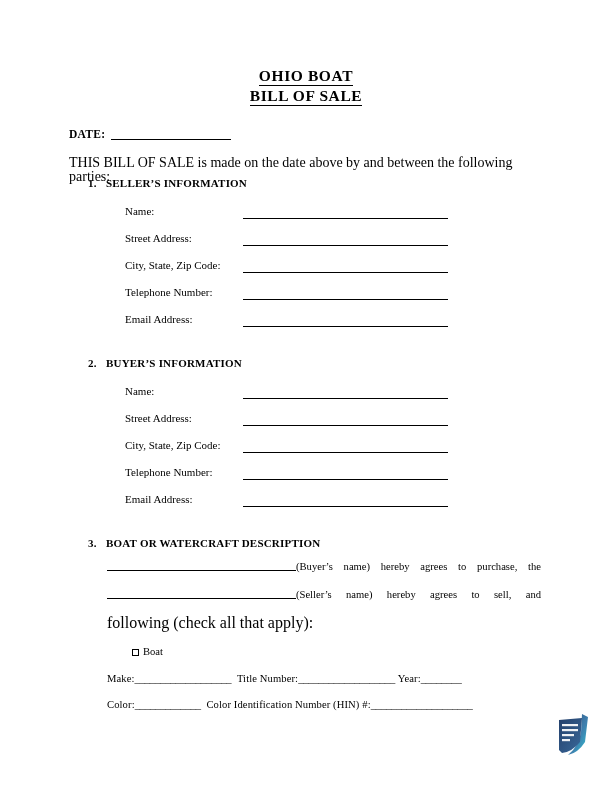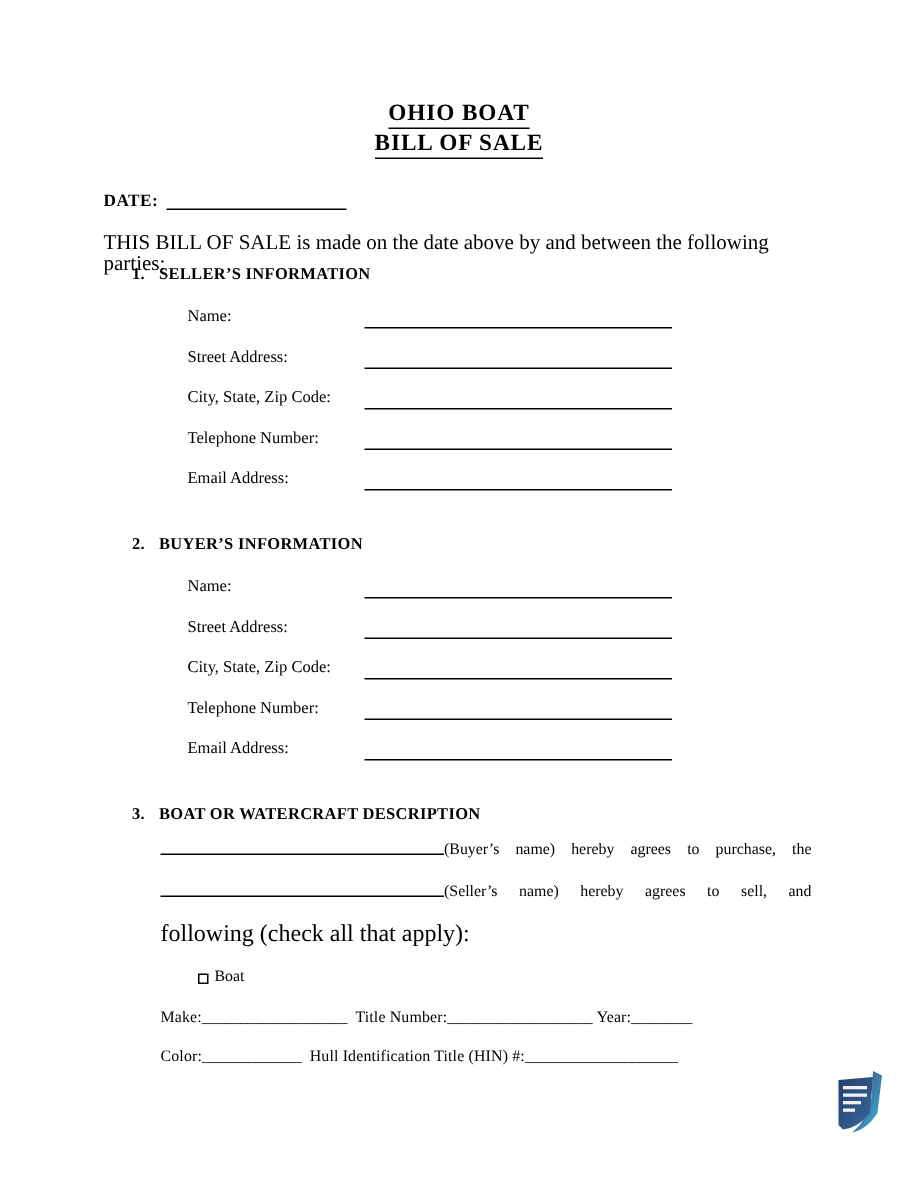--- a/index.html
+++ b/index.html
@@ -272,21 +272,21 @@
   <div class="checkbox-row">
     <span class="cbox"></span>
     <span>Boat</span>
   </div>
 
   <div class="underscore-row" style="top:672px">
     <span>Make:</span><span class="us">___________________</span>&nbsp;&nbsp;<span>Title Number:</span><span class="us">___________________</span>&nbsp;<span>Year:</span><span class="us">________</span>
   </div>
 
   <div class="underscore-row" style="top:698px">
-    <span>Color:</span><span class="us">_____________</span>&nbsp;&nbsp;<span>Hull Identification Title (HIN) #:</span><span class="us">____________________</span>
+    <span>Color:</span><span class="us">_____________</span>&nbsp;&nbsp;<span>Color Identification Number (HIN) #:</span><span class="us">____________________</span>
   </div>
 
   <div class="logo">
     <svg viewBox="0 0 44 46" width="44" height="46">
       <defs>
         <linearGradient id="gswoosh" x1="0" y1="0" x2="1" y2="1">
           <stop offset="0%" stop-color="#2d4f7c"></stop>
           <stop offset="55%" stop-color="#3f7fae"></stop>
           <stop offset="100%" stop-color="#2fc6d4"></stop>
         </linearGradient>

